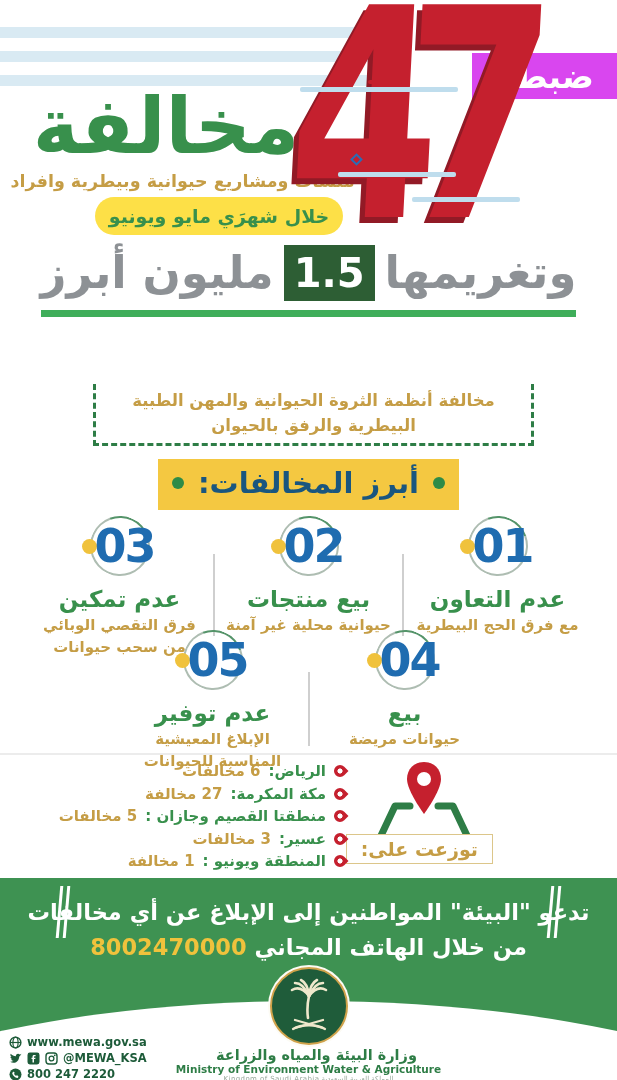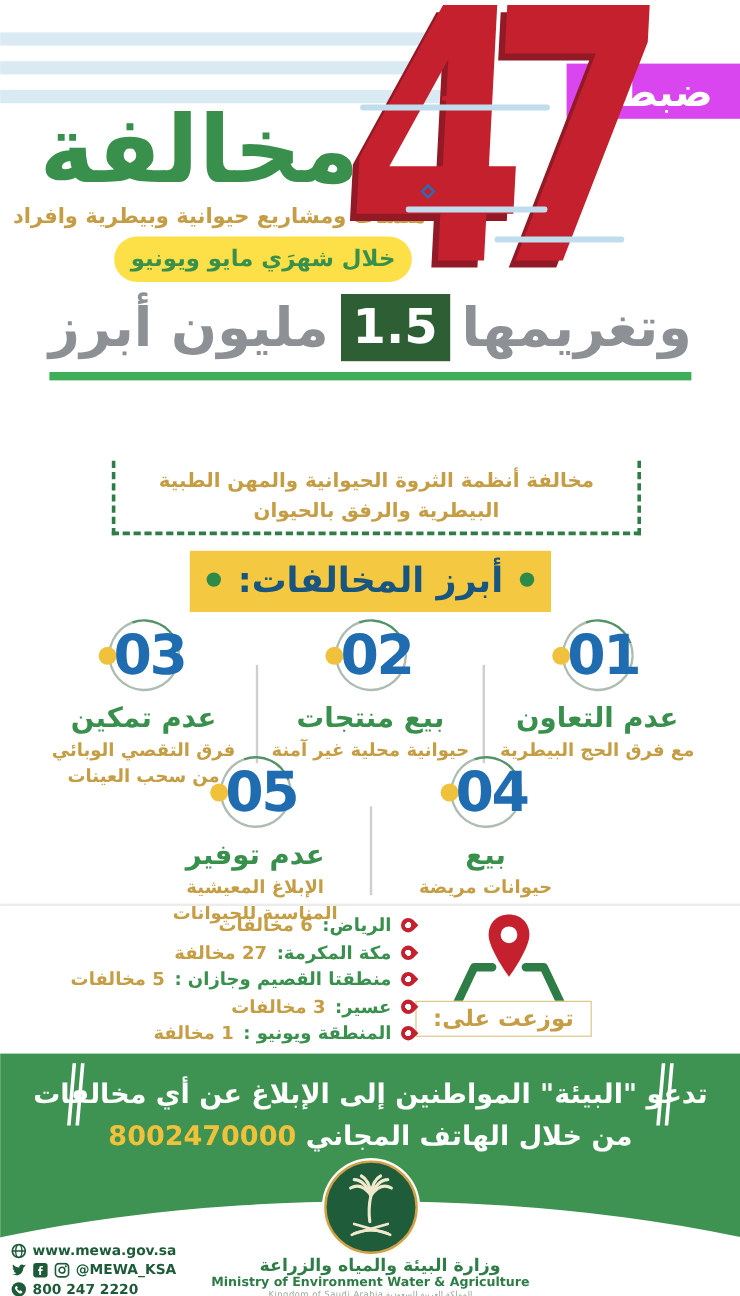--- a/index.html
+++ b/index.html
@@ -184,21 +184,21 @@
       <div class="vdesc">حيوانية محلية غير آمنة</div>
     </div>
     <div class="vdivider"></div>
     <div class="vitem">
       <div class="vnum">
         <div class="vcircle"></div>
         <div class="vdot"></div>
         <div class="vnumtext">03</div>
       </div>
       <div class="vtitle">عدم تمكين</div>
-      <div class="vdesc">فرق التقصي الوبائي من سحب العينات</div>
+      <div class="vdesc">فرق التقصي الوبائي من سحب حيوانات</div>
     </div>
   </div>
 
   <div class="vrow r2">
     <div class="vitem">
       <div class="vnum">
         <div class="vcircle"></div>
         <div class="vdot"></div>
         <div class="vnumtext">04</div>
       </div>

